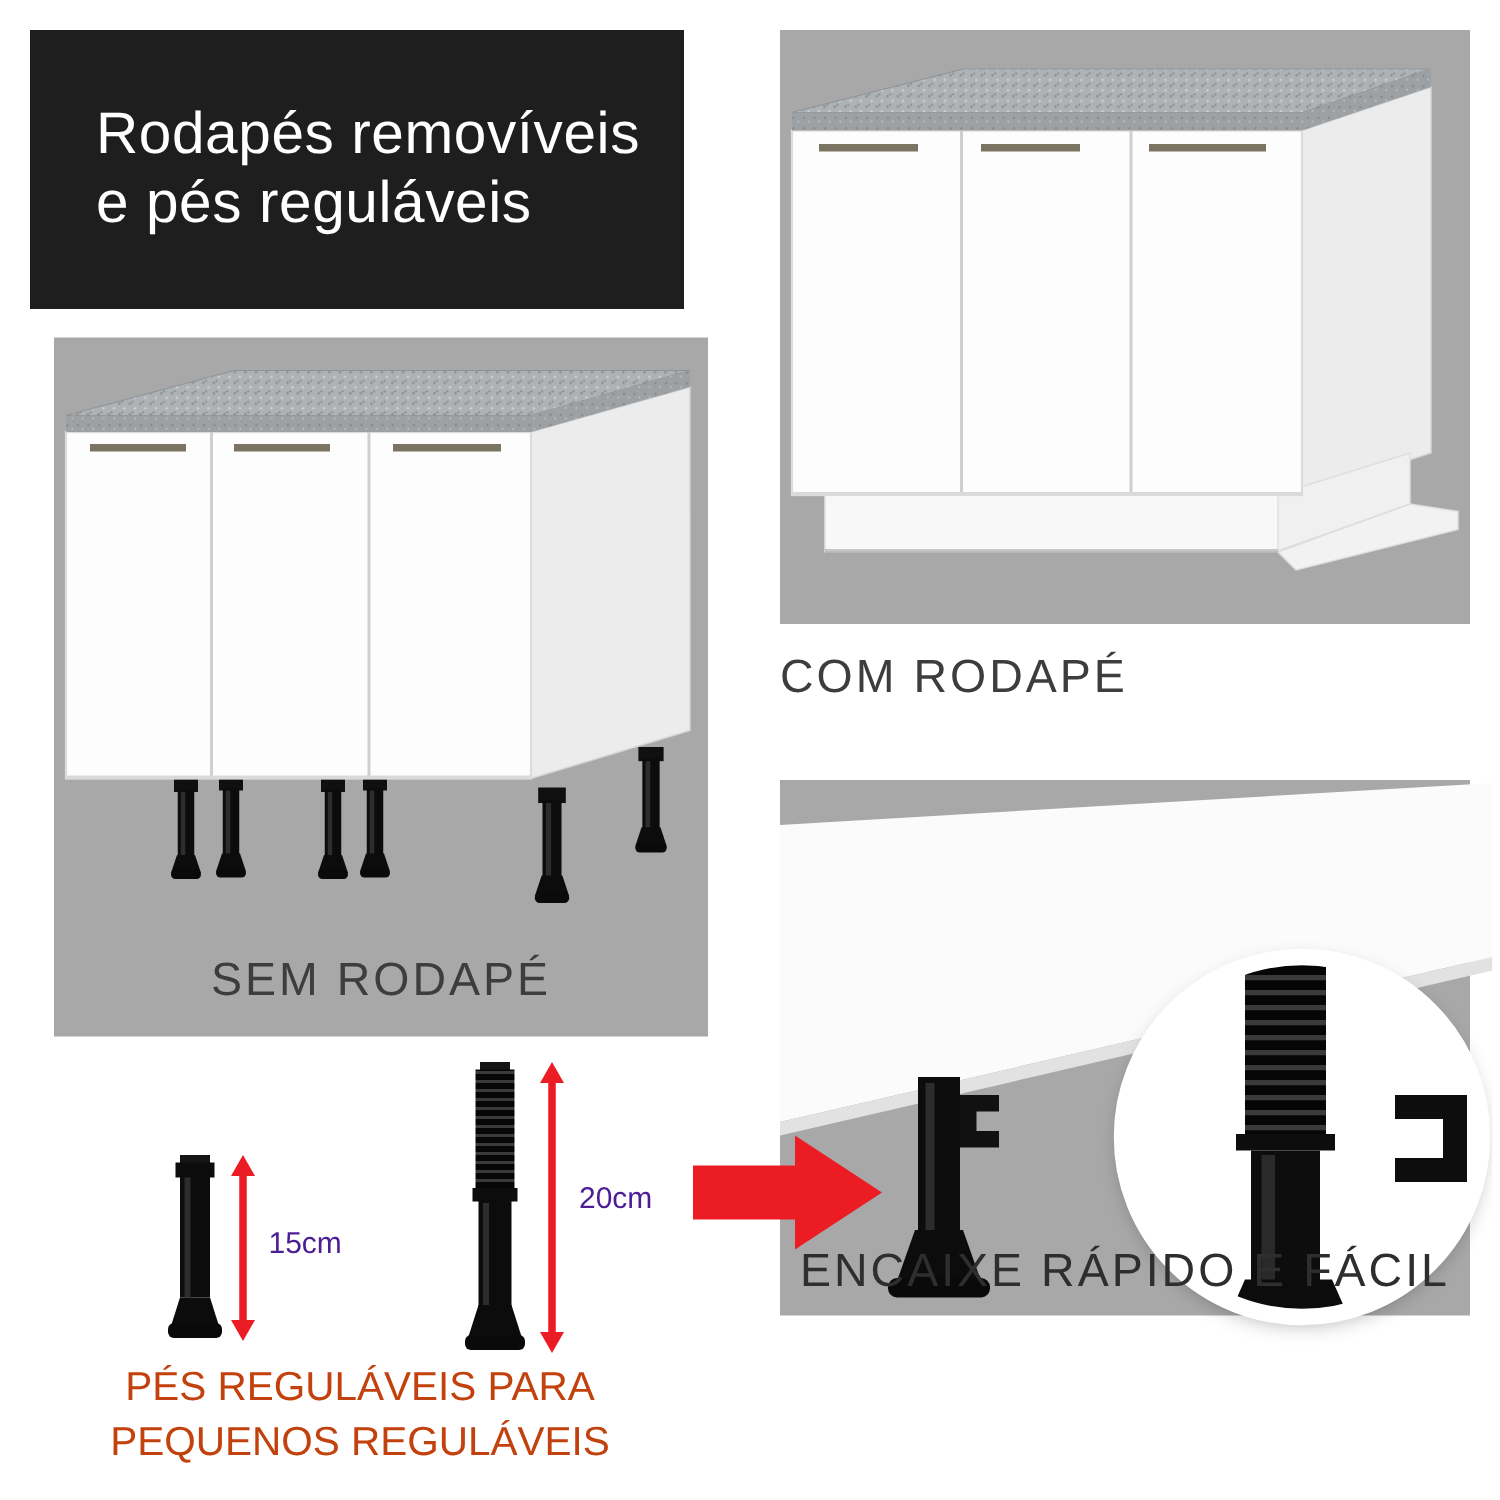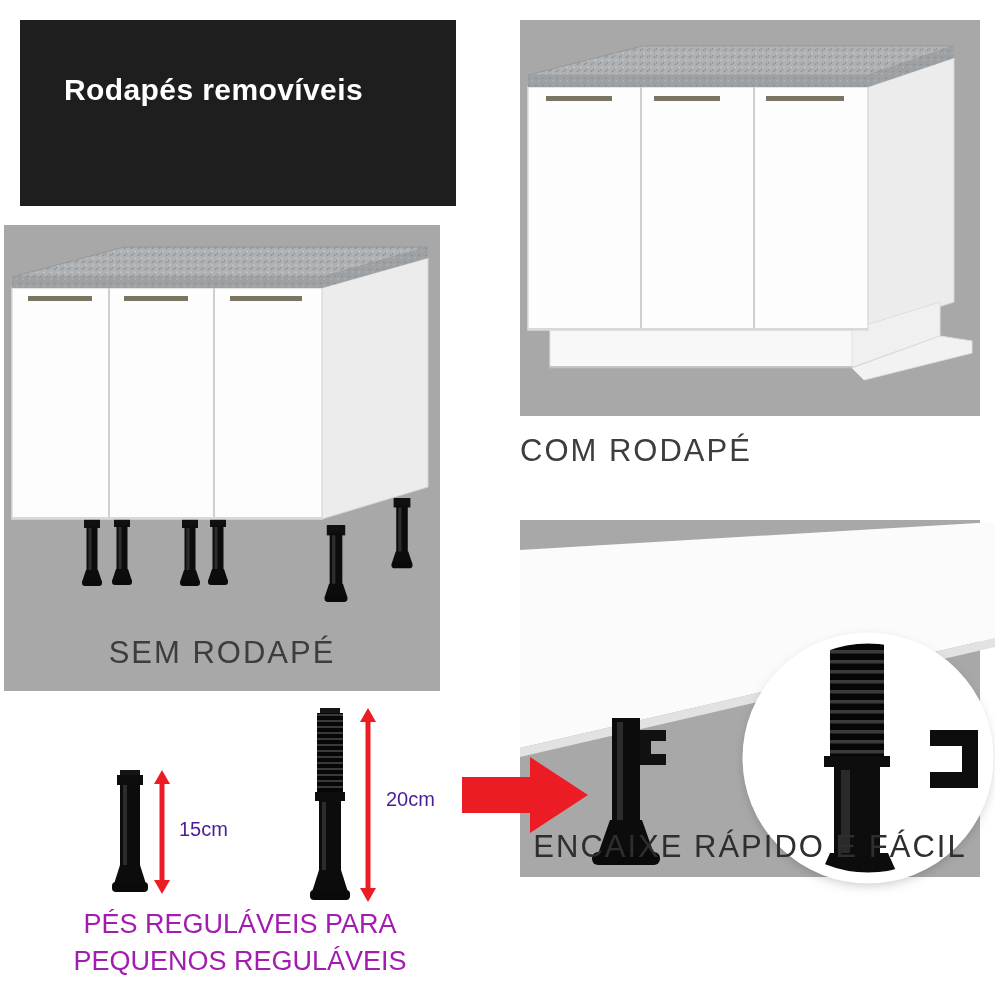--- a/index.html
+++ b/index.html
@@ -3,49 +3,50 @@
 <meta charset="utf-8">
 <style>
   html,body{margin:0;padding:0}
   body{width:1000px;height:1000px;position:relative;background:#ffffff;
        font-family:"Liberation Sans",sans-serif;overflow:hidden}
   .canvas{position:absolute;left:0;top:0;width:1000px;height:1000px}
 
   .header-box{position:absolute;left:20px;top:20px;width:436px;height:186px;
               background:#1e1e1e;color:#ffffff;box-sizing:border-box;
               padding:47px 20px 0 44px}
-  .header-line{font-size:30px;font-weight:700;line-height:46px;letter-spacing:.4px}
+  .header-line{font-size:39px;font-weight:400;line-height:46px;letter-spacing:.4px}
 
   .panel{position:absolute;background:#a8a8a8}
-  .panel-left{left:4px;top:225px;width:436px;height:466px}
+  .panel-left{left:36px;top:225px;width:436px;height:466px}
   .panel-topright{left:520px;top:20px;width:460px;height:396px}
   .panel-bottomright{left:520px;top:520px;width:460px;height:357px}
 
   .panel-label{position:absolute;left:0;width:100%;text-align:center;
                color:#3d3d3d;font-size:31px;letter-spacing:2px;white-space:nowrap}
   .label-sem{bottom:20px}
   .label-encaixe{bottom:12px;color:#2e2e2e}
   .com-label{position:absolute;left:520px;top:433px;width:460px;text-align:left;
              color:#3d3d3d;font-size:31px;letter-spacing:2px;white-space:nowrap}
 
   .measure-label{position:absolute;font-size:20px;color:#4c1d95;white-space:nowrap}
   .caption{position:absolute;left:50px;top:906px;width:380px;text-align:center;
-           font-size:27px;color:#a21caf;line-height:37px;white-space:nowrap}
+           font-size:27px;color:#c2410c;line-height:37px;white-space:nowrap}
 
   svg{display:block}
   .cab-svg{position:absolute;left:0;top:0}
   .foot-svg,.measure-svg,.arrow-svg{position:absolute}
 </style>
 </head>
 <body>
 
 <div class="canvas">
 
   <div class="header-box">
     <div class="header-line">Rodapés removíveis</div>
+    <div class="header-line">e pés reguláveis</div>
   </div>
 
   <div class="panel panel-left">
     <svg class="cab-svg" width="436" height="466" viewBox="0 0 436 466" xmlns="http://www.w3.org/2000/svg" xmlns:xlink="http://www.w3.org/1999/xlink">
       <defs>
         <pattern id="speck" width="7" height="7" patternUnits="userSpaceOnUse">
           <rect width="7" height="7" fill="#aeb2b5"></rect>
           <circle cx="1.6" cy="2.2" r="0.9" fill="#8d9194"></circle>
           <circle cx="5" cy="5.3" r="0.8" fill="#cdd1d4"></circle>
           <circle cx="3.4" cy="0.9" r="0.6" fill="#7c8083"></circle>

